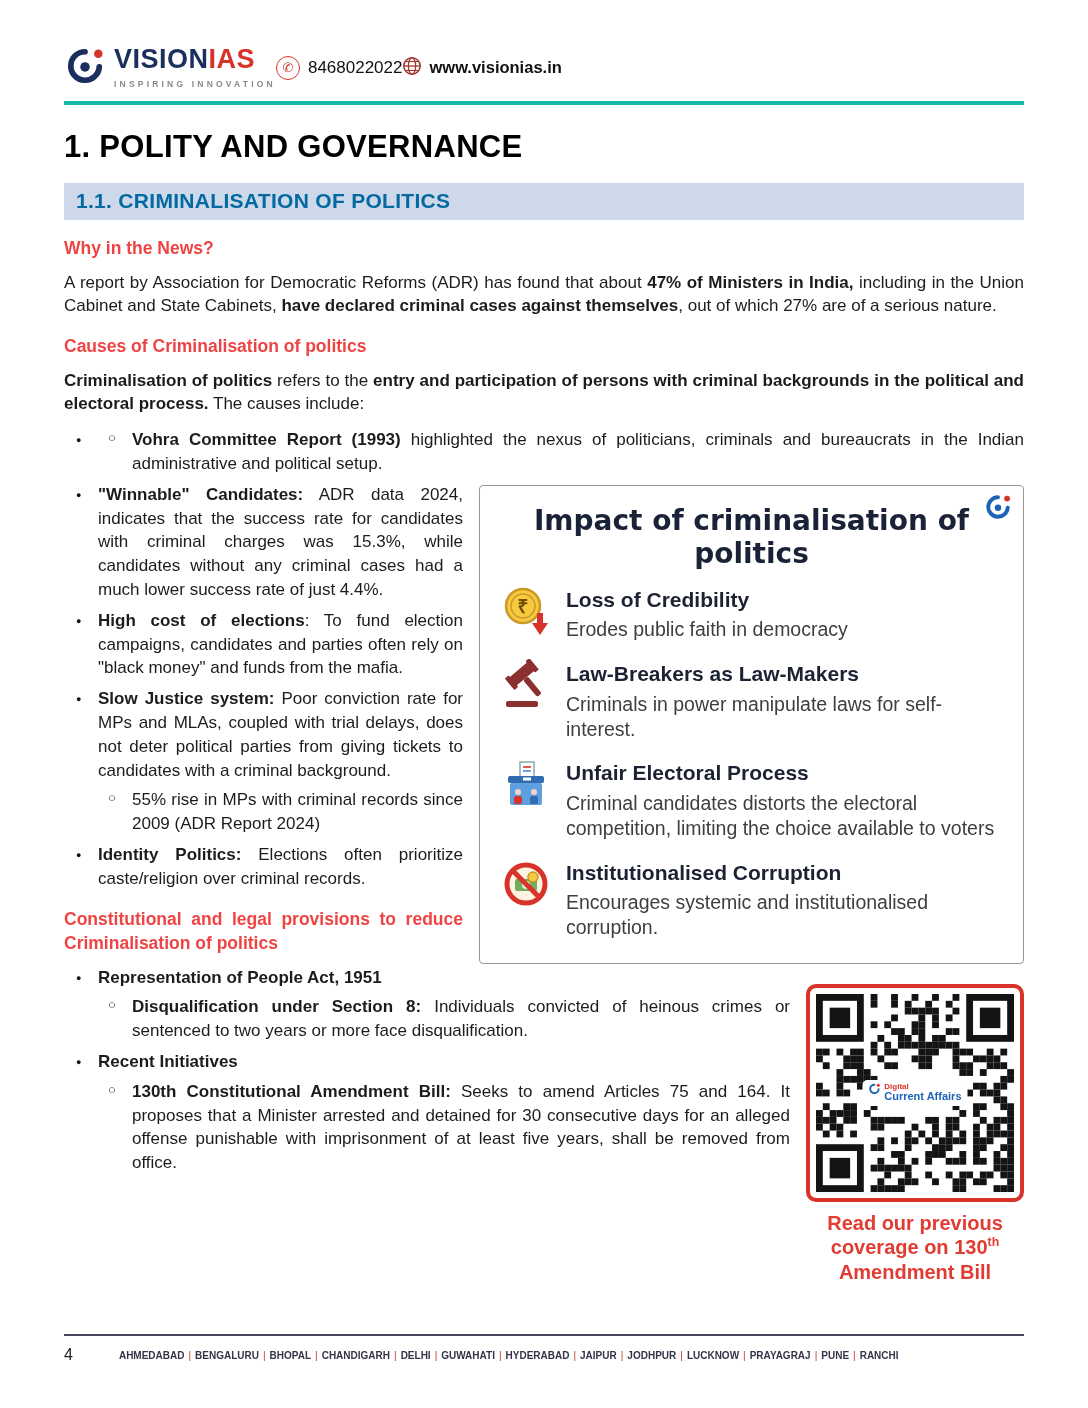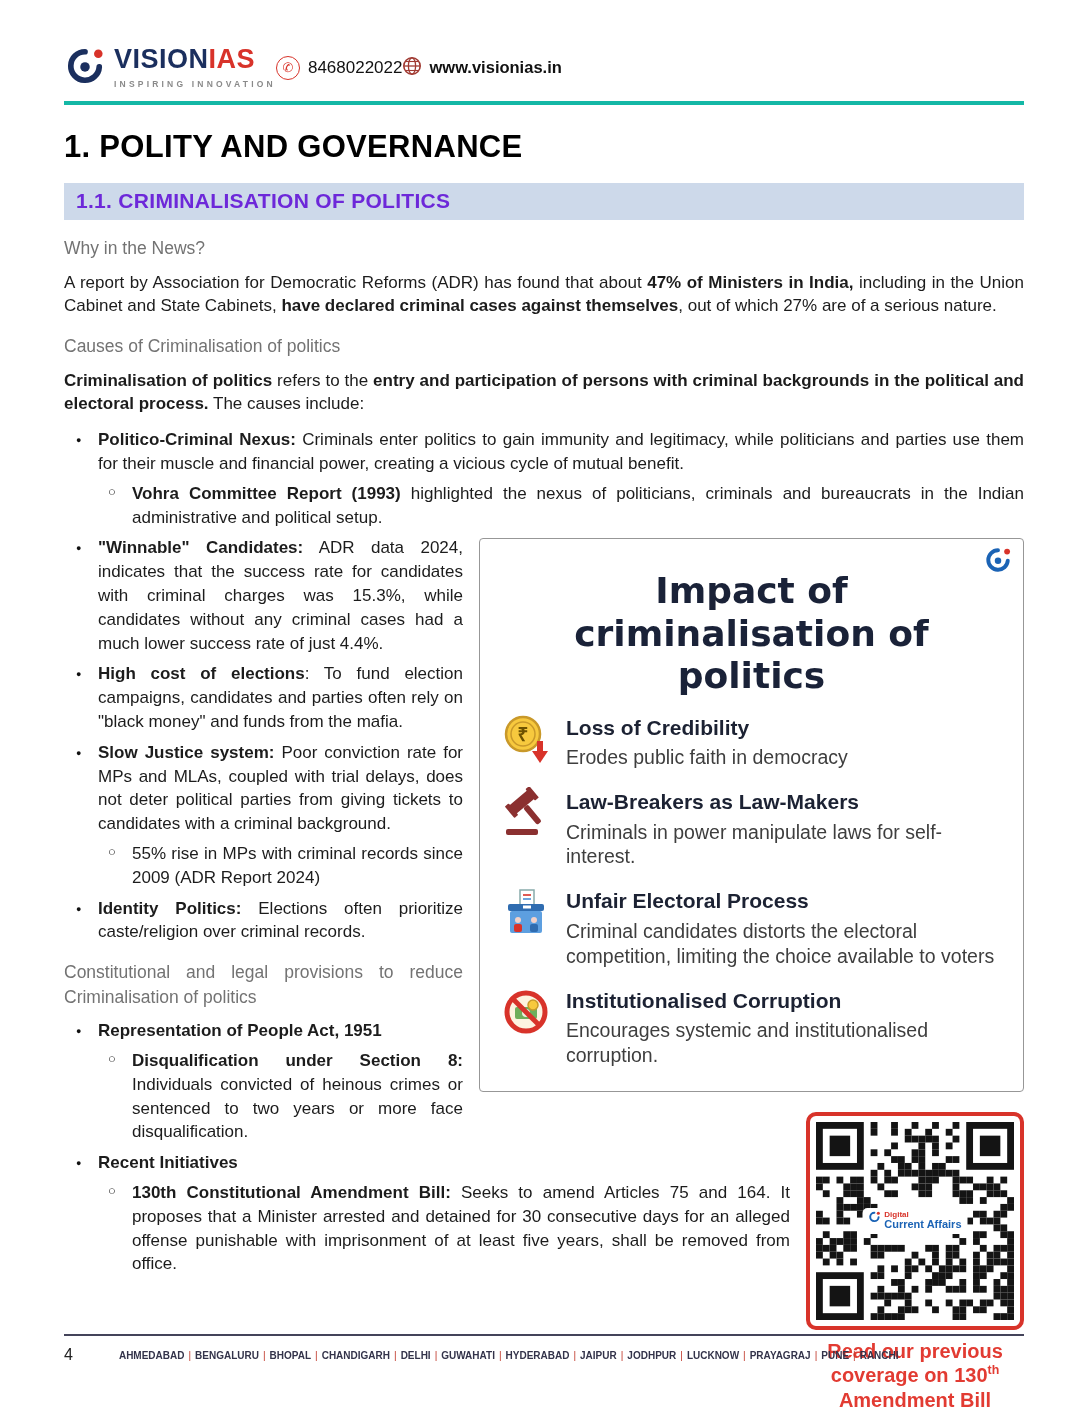--- a/index.html
+++ b/index.html
@@ -16,43 +16,43 @@
   .brand-vision { color:#1b2f5e; }
   .brand-ias { color:#d8332a; }
   .tagline { font-size:8.5px; letter-spacing:3.2px; color:#8a8a8a; margin-top:6px; font-weight:700; }
   .phone-wrap { display:flex; align-items:center; gap:8px; font-size:17px; color:#111; font-weight:500;}
   .phone-ring { display:inline-flex; width:24px; height:24px; border:1.6px solid #d8332a; border-radius:50%;
                 align-items:center; justify-content:center; color:#d8332a; font-size:13px; }
   .site-wrap { display:flex; align-items:center; gap:7px; font-size:16.5px; color:#111; font-weight:600; }
 
   
   h1.page-title { font-size:31px; font-weight:800; color:#000; margin:24px 0 18px; letter-spacing:.3px; }
-  .banner { background:#cdd9ea; color:#6d28d9; font-weight:800; font-size:21px;
+  .banner { background:#cdd9ea; color:#0369a1; font-weight:800; font-size:21px;
             padding:6px 12px 7px; margin-bottom:16px; letter-spacing:.3px; }
-  h3.subhead { font-size:17.5px; font-weight:400; color:#737373; margin:16px 0 10px; }
+  h3.subhead { font-size:17.5px; font-weight:700; color:#ef4444; margin:16px 0 10px; }
 
   
   .article { font-size:17px; line-height:1.4; text-align:justify; }
   .article p { margin-bottom:12px; }
   .b { font-weight:700; }
   sup { font-size:.62em; }
 
   ul.l1, ul.l2 { list-style:none; }
   ul.l1 > li { position:relative; padding-left:34px; margin-bottom:7px; }
   ul.l1 > li::before { content:"●"; position:absolute; left:12px; top:6px; font-size:9px; color:#111; }
   ul.l2 { margin-top:6px; }
   ul.l2 > li { position:relative; padding-left:34px; margin-bottom:6px; }
   ul.l2 > li::before { content:"○"; position:absolute; left:10px; top:1px; font-size:13px; color:#111; }
 
   
   .infobox { float:right; width:545px; margin:2px 0 14px 16px; border:1.5px solid #979797;
              border-radius:4px; background:#fff; padding:14px 20px 6px; position:relative;
              text-align:left; min-height:450px; }
-  .infobox-title { font-size:36px; font-weight:800; color:#1a2238; text-align:center;
-                   line-height:1.18; margin:17px 26px 12px; font-family:"DejaVu Sans", sans-serif; }
+  .infobox-title { font-size:28px; font-weight:800; color:#1a2238; text-align:center;
+                   line-height:1.18; margin:4px 26px 12px; font-family:"DejaVu Sans", sans-serif; }
   .mini-logo { position:absolute; top:8px; right:10px; }
   .info-item { display:flex; gap:14px; align-items:flex-start; margin:15px 0 17px; }
   .info-icon { flex:0 0 52px; width:52px; height:52px; }
   .info-h { font-size:21px; font-weight:800; color:#1c2233; margin-bottom:3px; }
   .info-d { font-size:19.5px; color:#3e3e3e; line-height:1.28; text-align:left; }
 
   
   .qrbox { float:right; clear:right; width:218px; margin:6px 0 10px 16px; text-align:center; }
   .qr-frame { position:relative; width:218px; height:218px; border:4px solid #d8332a;
               border-radius:10px; padding:6px; background:#fff; }
@@ -118,21 +118,20 @@
   <section class="article">
 
     <h3 class="subhead">Why in the News?</h3>
     <p><span>A report by Association for Democratic Reforms (ADR) has found that about </span><span class="b">47% of Ministers in India,</span><span> including in the Union Cabinet and State Cabinets, </span><span class="b">have declared criminal cases against themselves</span><span>, out of which 27% are of a serious nature.</span></p>
 
     <h3 class="subhead">Causes of Criminalisation of politics</h3>
     <p><span class="b">Criminalisation of politics</span><span> refers to the </span><span class="b">entry and participation of persons with criminal backgrounds in the political and electoral process.</span><span> The causes include:</span></p>
 
     <ul class="l1">
       <li>
-        <span><span class="b">Politico-Criminal Nexus:</span><span> Criminals enter politics to gain immunity and legitimacy, while politicians and parties use them for their muscle and financial power, creating a vicious cycle of mutual benefit.</span></span>
         <ul class="l2">
           <li><span class="b">Vohra Committee Report (1993)</span><span> highlighted the nexus of politicians, criminals and bureaucrats in the Indian administrative and political setup.</span></li>
         </ul>
       </li>
 
       <li>
         
         <aside class="infobox">
           <span class="mini-logo">
             <svg width="30" height="26" viewBox="0 0 42 40">

